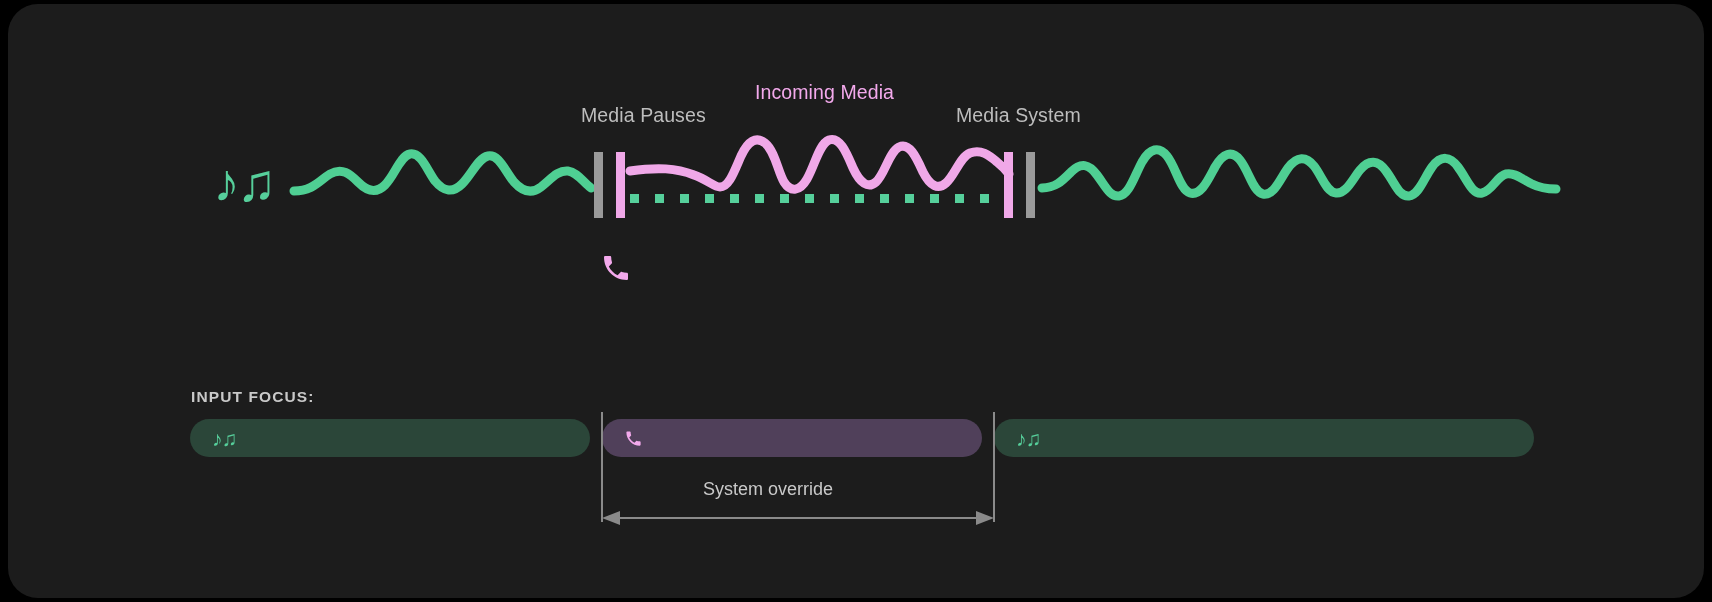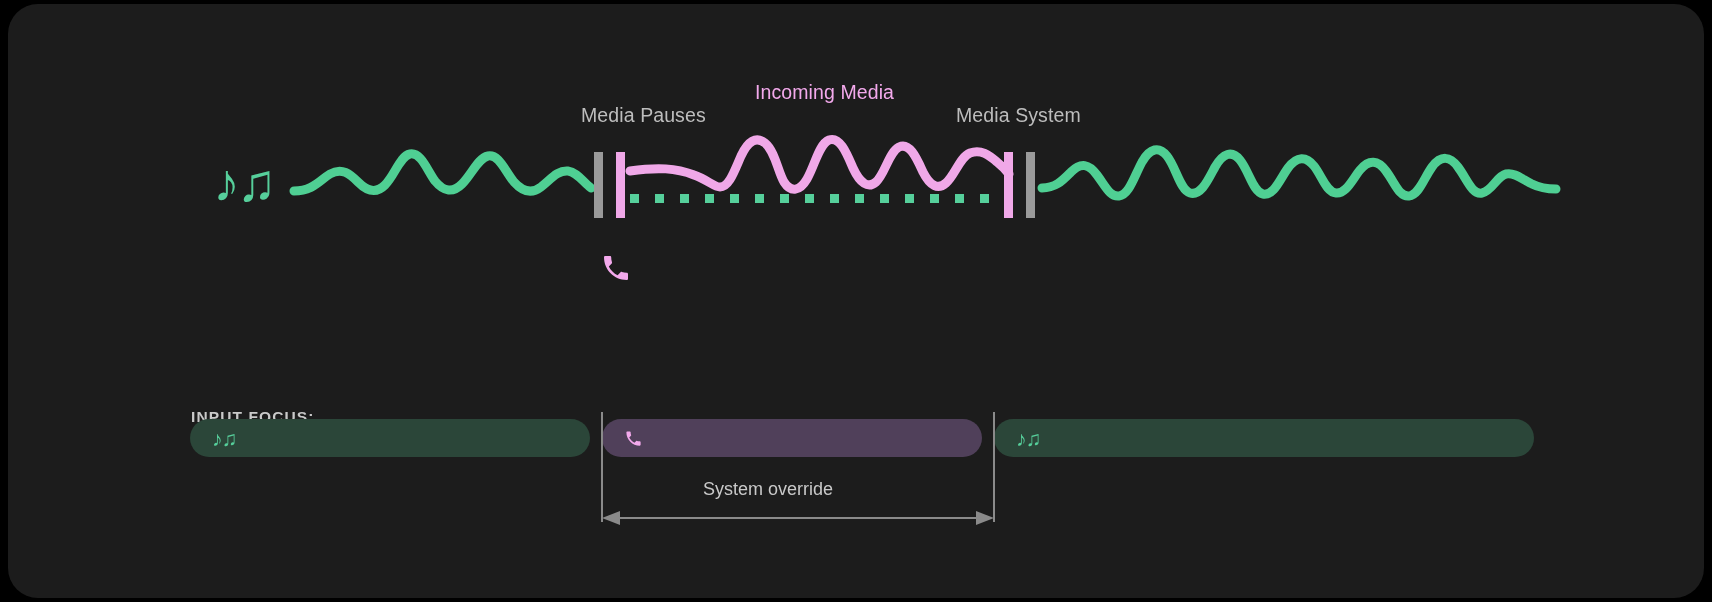--- a/index.html
+++ b/index.html
@@ -30,21 +30,21 @@
     position:absolute;left:592px;top:248px;width:40px;height:40px;color:#f3a9ec;
   }
   #phone-icon-timeline svg{display:block;width:32px;height:32px;}
 
   
   #wave-svg{position:absolute;left:0;top:0;width:1696px;height:594px;}
 
   
   #focus-label{
     position:absolute;left:183px;top:384px;color:#c9c9c9;
-    font-size:15.5px;font-weight:700;letter-spacing:1.1px;margin-top:20px;
+    font-size:15.5px;font-weight:700;letter-spacing:1.1px;
   }
   .focus-bar{
     position:absolute;height:38px;border-radius:19px;
     display:flex;align-items:center;
   }
   #bar-media-left{left:182px;top:415px;width:400px;background:#2b4639;}
   #bar-call{left:594px;top:415px;width:380px;background:#50405a;}
   #bar-media-right{left:986px;top:415px;width:540px;background:#2b4639;}
   .bar-ico{margin-left:22px;display:flex;align-items:center;}
   .bar-ico.notes{color:#56cf9b;font-size:21px;letter-spacing:-1px;line-height:1;}

